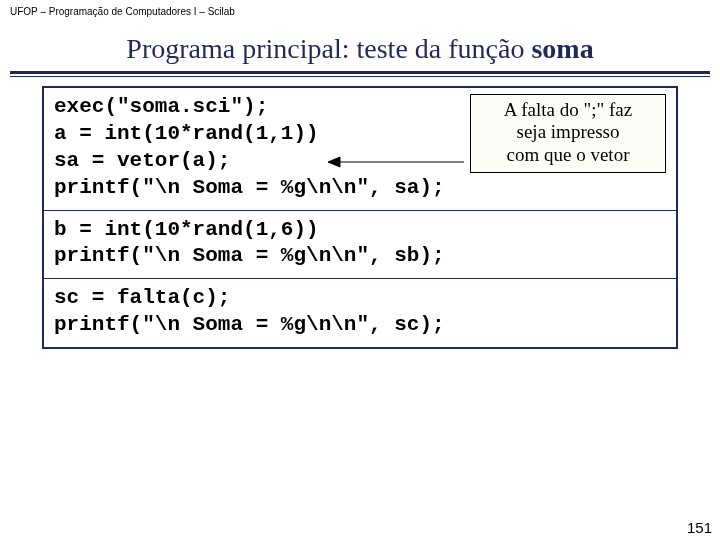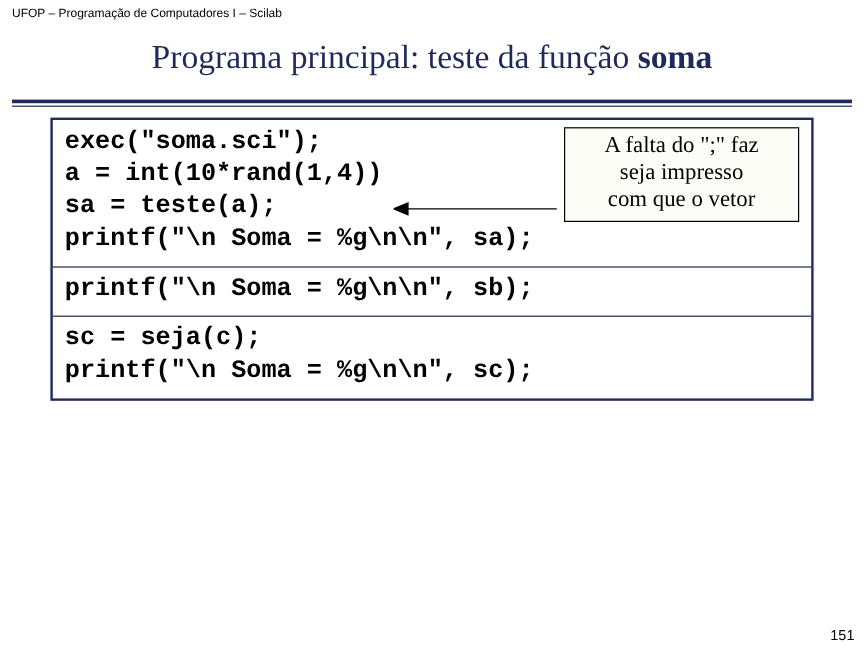--- a/index.html
+++ b/index.html
@@ -15,21 +15,21 @@
     font-size: 10px;
     color: #000;
     padding: 6px 16px 0 10px;
     font-family: Arial, sans-serif;
   }
   .title {
     text-align: center;
     font-family: "Times New Roman", serif;
     font-size: 28px;
     color: #1f2a5a;
-    padding: 16px 0 18px 0;
+    padding: 16px 0 6px 0;
     font-weight: normal;
   }
   .title .bold { font-weight: bold; }
   .rule-wrap {
     padding: 0 10px 0 10px;
     margin-bottom: 12px;
   }
   .rule {
     height: 3px;
     background: linear-gradient(to bottom, #1f2a5a 0, #1f2a5a 2px, transparent 2px);
@@ -82,21 +82,21 @@
   .arrow {
     position: absolute;
     stroke: #000;
     fill: #000;
     pointer-events: none;
   }
   .pagenum {
     position: absolute;
     bottom: 4px;
     right: 8px;
-    font-size: 12px;
+    font-size: 15px;
     color: #000;
   }
 </style>
 </head>
 <body>
 
 <div class="header">UFOP – Programação de Computadores I – Scilab</div>
 
 <div class="title">
   <span>Programa principal: teste da função </span><span class="bold">soma</span>
@@ -115,33 +115,34 @@
   </div>
 
   <svg class="arrow" style="left:284px; top:64px;" width="140" height="20">
     <line x1="136" y1="10" x2="10" y2="10" stroke-width="1"></line>
     <polygon points="0,10 12,5 12,15"></polygon>
   </svg>
 
   <div class="block">
 <div class="code">exec("soma.sci");</div>
 <div class="code"></div>
-<div class="code">a = int(10*rand(1,4))</div>
-<div class="code">sa = teste(a);</div>
+<div class="code">a = int(10*rand(1,1))</div>
+<div class="code">sa = vetor(a);</div>
 <div class="code">printf("\n Soma = %g\n\n", sa);</div>
   </div>
 
   <hr class="sep">
 
   <div class="block">
+<div class="code">b = int(10*rand(1,6))</div>
 <div class="code">printf("\n Soma = %g\n\n", sb);</div>
   </div>
 
   <hr class="sep">
 
   <div class="block" style="margin-bottom:0">
-<div class="code">sc = seja(c);</div>
+<div class="code">sc = falta(c);</div>
 <div class="code">printf("\n Soma = %g\n\n", sc);</div>
   </div>
 
 </div>
 
 <div class="pagenum">151</div>
 
 </body></html>

